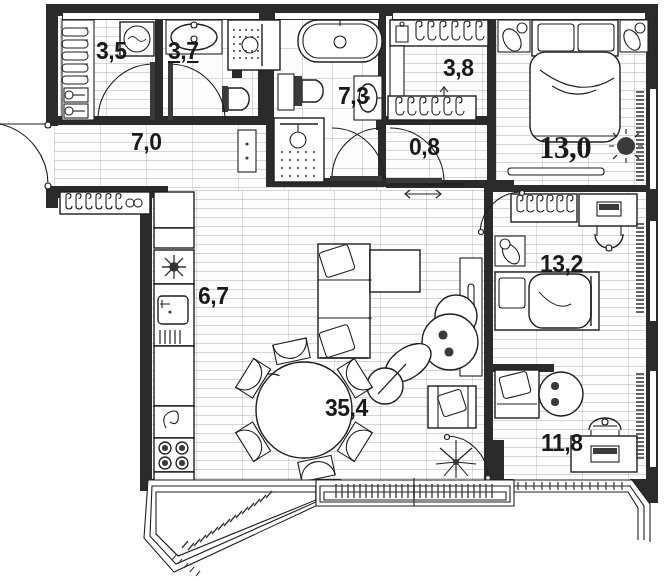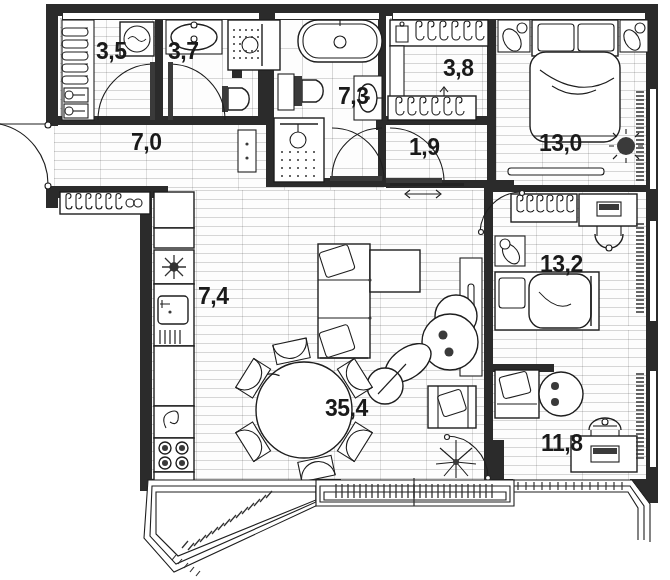--- a/index.html
+++ b/index.html
@@ -593,24 +593,24 @@
       <path d="M104 2v28"></path>
     </g>
   </svg>
   <svg style="position:absolute;left:176px;top:484px;" width="140" height="72">
     <g stroke="#333" stroke-width="1.3">
       <path d="M6 64l6-7M12 66l6-7M18 62l6-7M24 58l6-7M30 54l6-7M36 50l6-7M42 46l6-7M48 42l6-7M54 38l6-7M60 34l6-7M66 30l6-7M72 26l6-7M78 22l6-7M84 18l6-7M90 14l6-7"></path>
     </g>
   </svg>
 
   <div class="lab" style="left:96px;top:38px;font-size:23px;">3,5</div>
-  <div class="lab" style="left:168px;top:38px;font-size:23px;">3,7</div>
+  <div class="lab" style="left:168px;top:38px;font-size:23px;text-decoration:underline;">3,7</div>
   <div class="lab" style="left:131px;top:129px;font-size:23px;">7,0</div>
   <div class="lab" style="left:314px;top:83px;font-size:23px;margin-left:24px;">7,3</div>
   <div class="lab" style="left:424px;top:55px;font-size:23px;margin-left:19px;">3,8</div>
-  <div class="lab" style="left:409px;top:134px;font-size:23px;">1,9</div>
-  <div class="lab" style="left:539px;top:130px;font-size:23px;">13,0</div>
+  <div class="lab" style="left:409px;top:134px;font-size:23px;">0,8</div>
+  <div class="lab" style="left:539px;top:130px;font-size:31px;font-family:Liberation Serif, serif;">13,0</div>
   <div class="lab" style="left:540px;top:251px;font-size:23px;">13,2</div>
   <div class="lab" style="left:541px;top:430px;font-size:23px;">11,8</div>
-  <div class="lab" style="left:198px;top:283px;font-size:23px;">7,4</div>
+  <div class="lab" style="left:198px;top:283px;font-size:23px;">6,7</div>
   <div class="lab" style="left:325px;top:395px;font-size:23px;">35,4</div>
 
 </div>
 
 </body></html>

